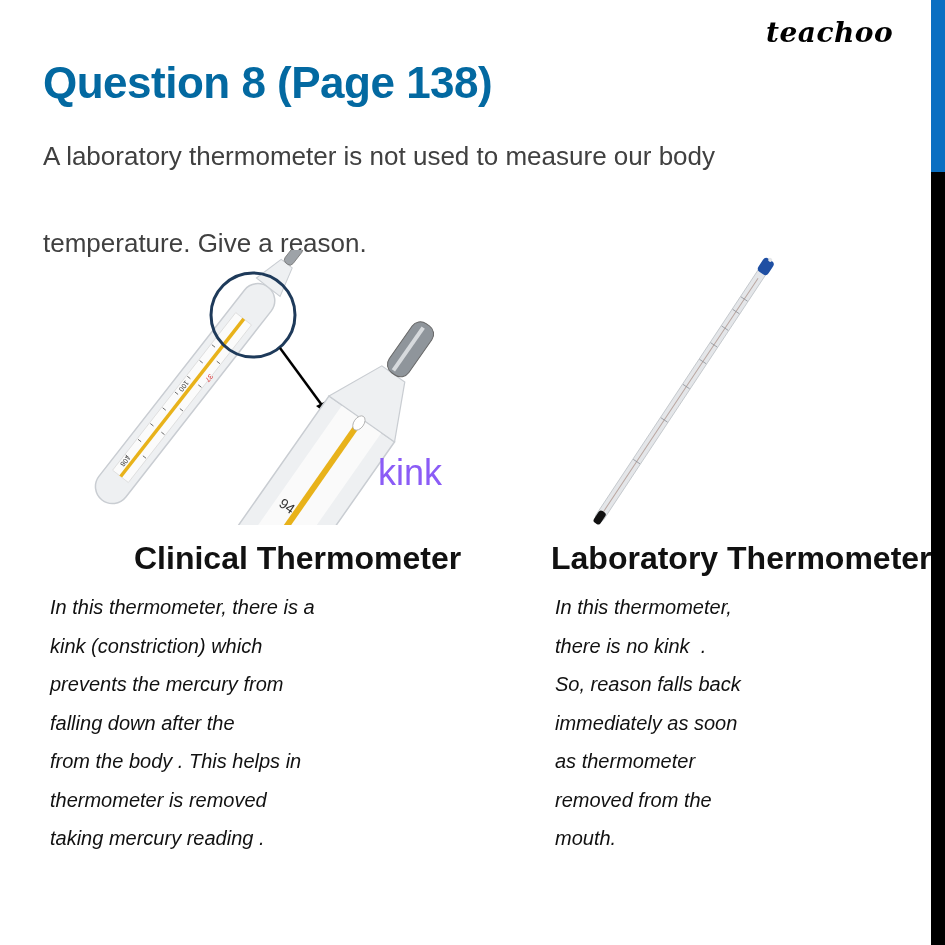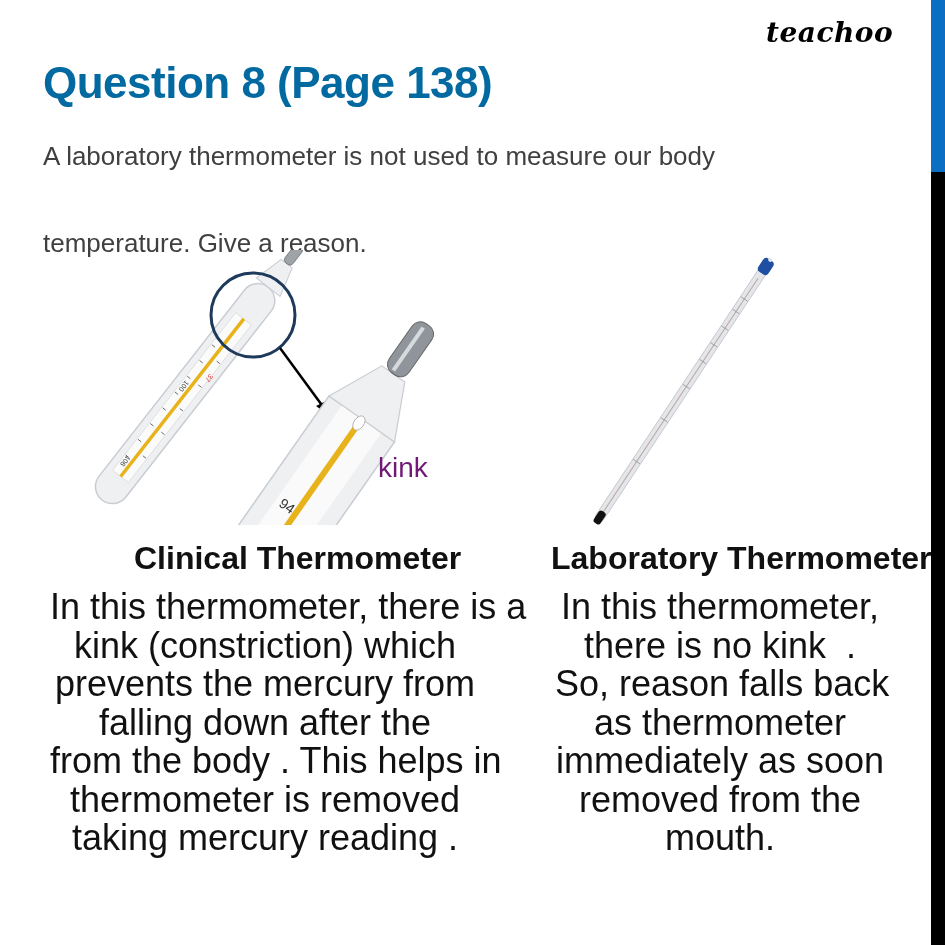--- a/index.html
+++ b/index.html
@@ -23,32 +23,32 @@
   .q-line {
     position: absolute; left: 43px; font-size: 26px; color: #404040;
   }
   .q-line.l1 { top: 141px; }
   .q-line.l2 { top: 187px; margin-top: 41px; }
 
   
   .img-clinical { position: absolute; left: 70px; top: 250px; width: 400px; height: 275px; }
   .img-lab { position: absolute; left: 570px; top: 250px; width: 290px; height: 280px; }
   .kink-label {
-    position: absolute; left: 378px; top: 452px; font-size: 28px; color: #701a75;
+    position: absolute; left: 378px; top: 452px; font-size: 36px; color: #8b5cf6;
   }
 
   .col-head {
     position: absolute; top: 540px; font-size: 32px; font-weight: bold; color: #111;
   }
   .col-head.clin { left: 134px; }
   .col-head.lab { left: 551px; }
 
   .desc {
-    position: absolute; top: 588px; text-align: center; font-size: 36px;
-    line-height: 38.5px; color: #111;
+    position: absolute; top: 588px; font-size: 20px;
+    line-height: 38.5px; color: #111; font-style: italic;
   }
   .desc.clin { left: 50px; width: 430px; }
   .desc.lab { left: 555px; width: 330px; }
   .desc span { display: block; white-space: pre; }
 </style>
 </head>
 <body>
 
 <div class="side-bar-blue"></div>
 <div class="side-bar-black"></div>
@@ -137,17 +137,17 @@
   <span>falling down after the</span>
   <span>from the body . This helps in</span>
   <span>thermometer is removed</span>
   <span>taking mercury reading .</span>
 </div>
 
 <div class="desc lab">
   <span>In this thermometer,</span>
   <span>there is no kink  .</span>
   <span>So, reason falls back</span>
+  <span>immediately as soon</span>
   <span>as thermometer</span>
-  <span>immediately as soon</span>
   <span>removed from the</span>
   <span>mouth.</span>
 </div>
 
 </body></html>

